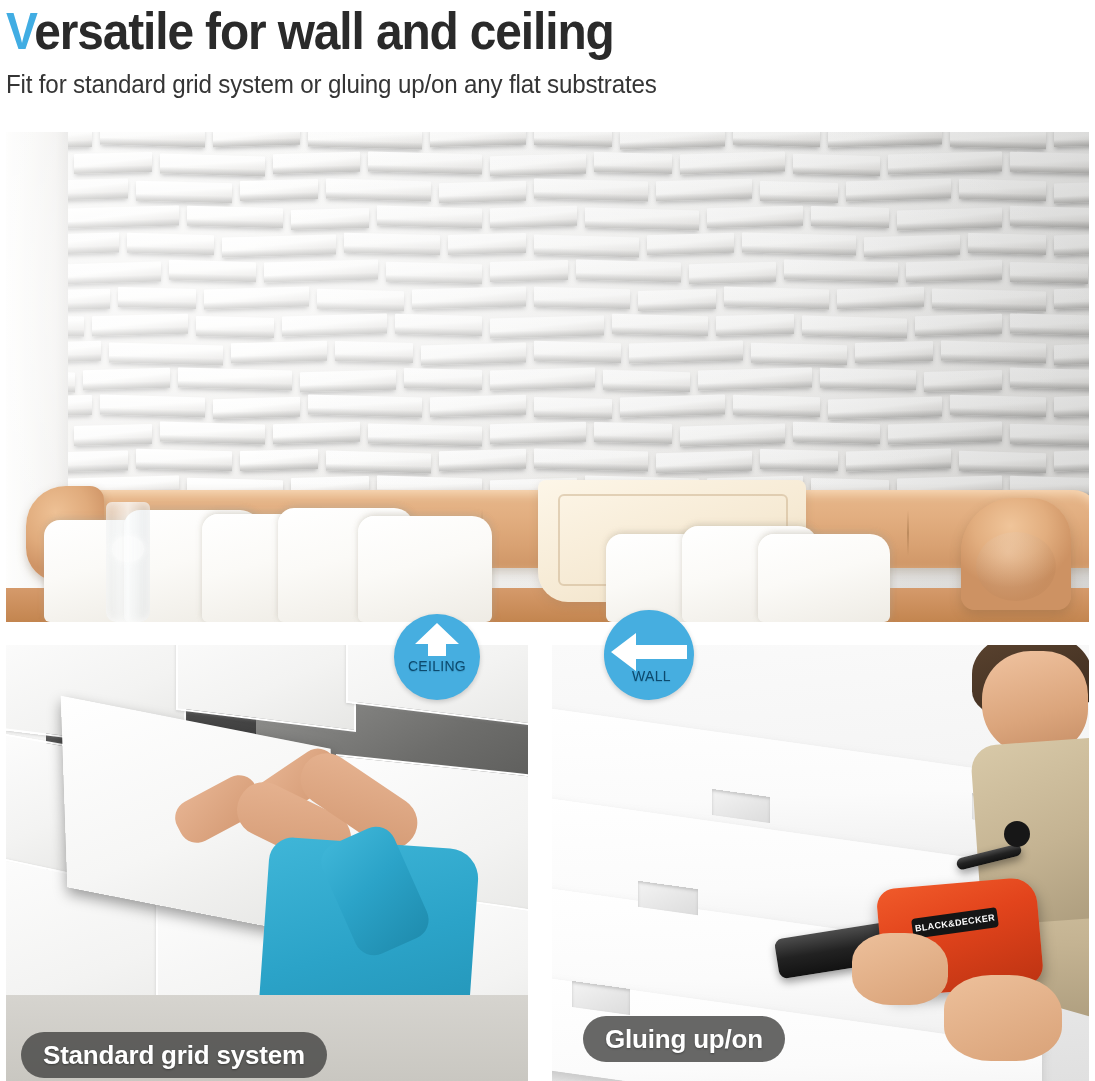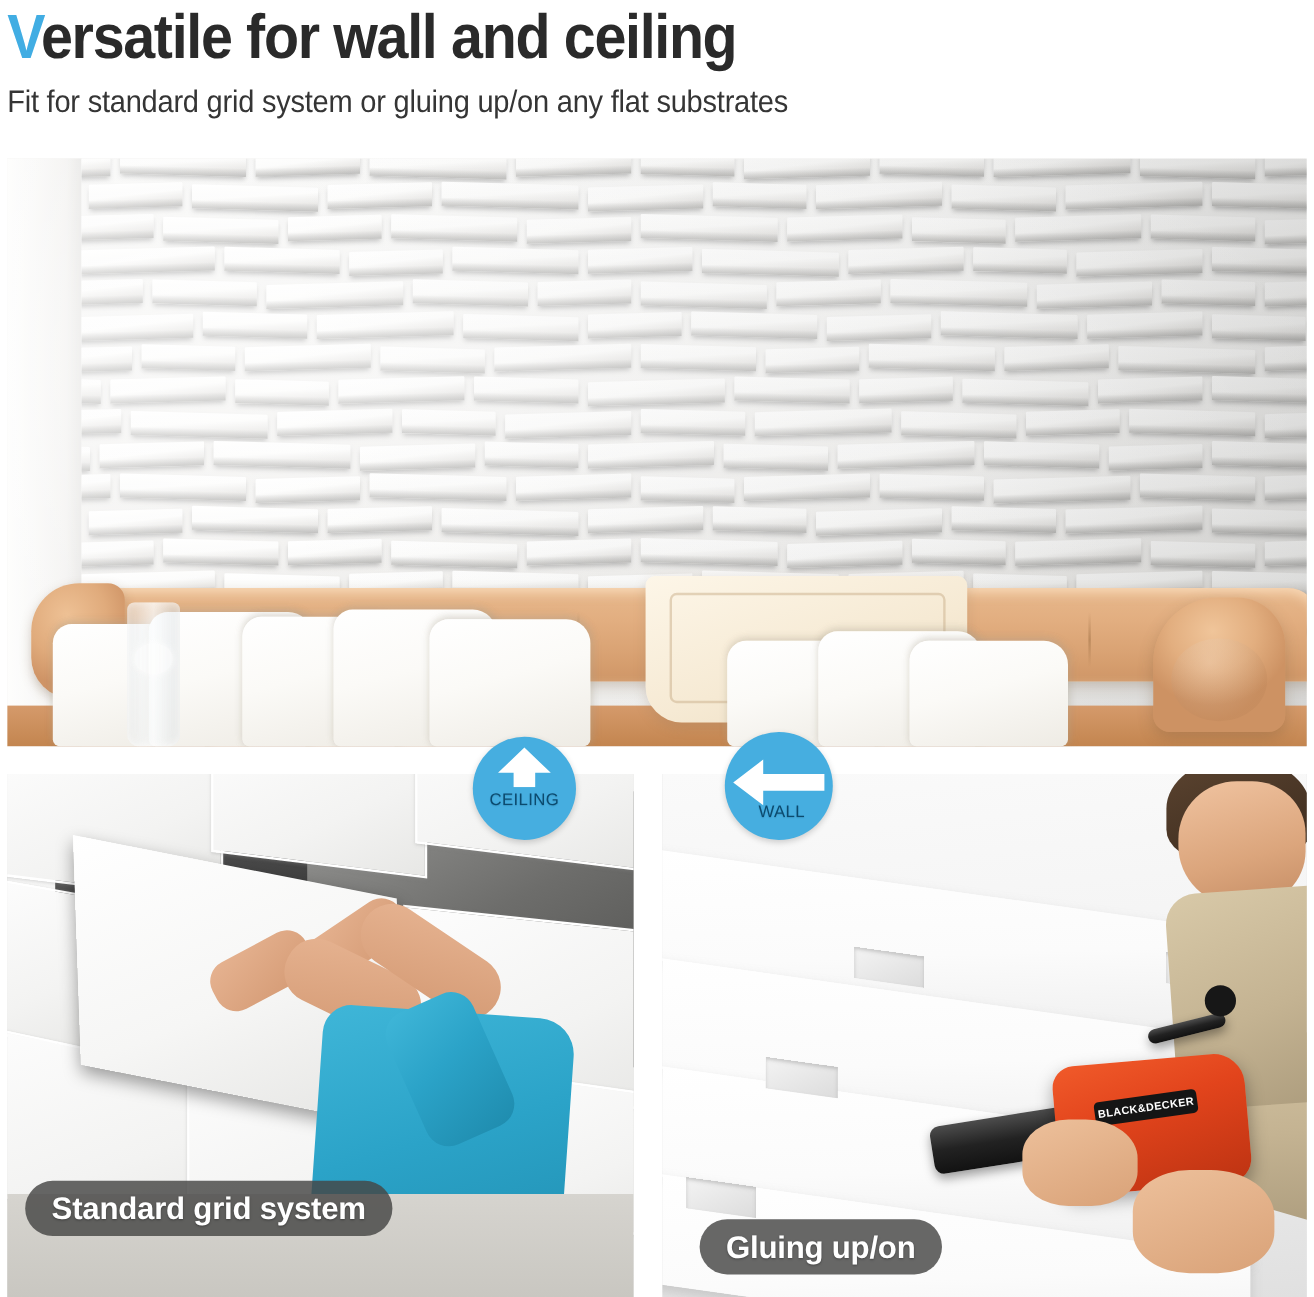--- a/index.html
+++ b/index.html
@@ -251,21 +251,21 @@
     position:absolute; z-index:25;
     background:rgba(70,70,68,.82);
     border-radius:26px;
     color:#ffffff; font-weight:bold;
     font-family:"Liberation Sans Narrow","Liberation Sans",sans-serif;
     font-size:26px; letter-spacing:-.2px;
     display:flex; align-items:center;
     padding:0 22px; height:46px;
     text-shadow:0 1px 2px rgba(0,0,0,.35);
   }
-  .pill-grid{ left:21px; top:984px; }
+  .pill-grid{ left:21px; top:1032px; }
   .pill-glue{ left:583px; top:1016px; }
 </style>
 </head>
 <body>
 
 <div class="header">
   <div class="headline"><span class="accent">V</span><span>ersatile for wall and ceiling</span></div>
   <div class="subhead">Fit for standard grid system or gluing up/on any flat substrates</div>
 </div>
 

